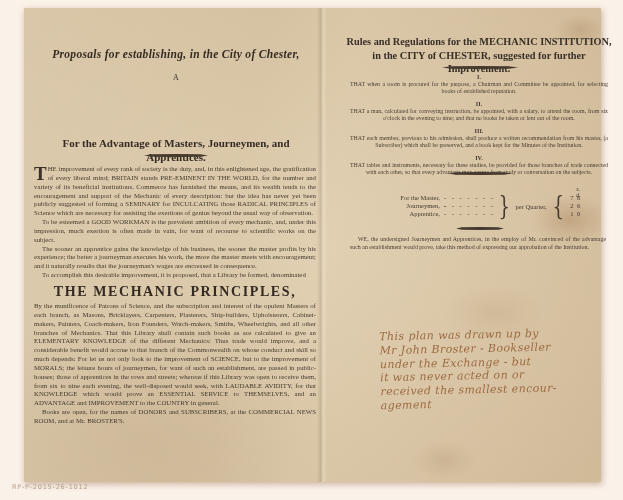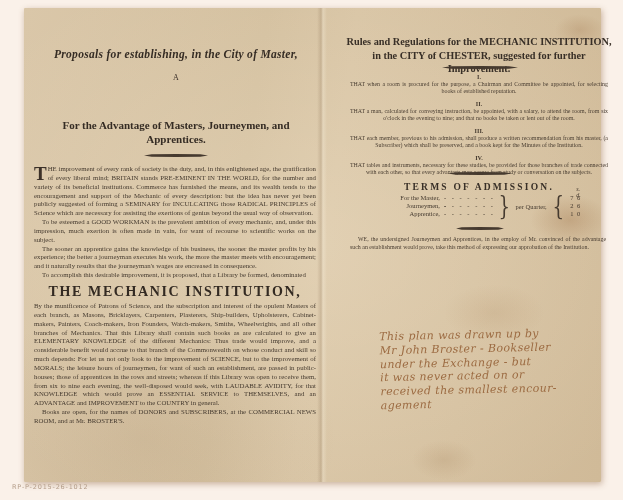--- a/index.html
+++ b/index.html
@@ -32,21 +32,21 @@
   .page.right{left:306px;width:266px;margin-left:16px;}
   .ink{color:#3b3028;}
 
   
   .prop-line{position:absolute;left:0;top:40px;width:100%;margin:0;text-align:center;
     font-style:italic;font-weight:bold;font-size:11.5px;letter-spacing:.3px;color:#352c24;}
   .a-line{position:absolute;left:0;top:65px;width:100%;margin:0;text-align:center;
     font-size:8px;color:#3b3028;}
   .main-title{position:absolute;left:0;top:76px;width:100%;margin:0;text-align:center;
     font-size:23px;font-weight:bold;letter-spacing:.8px;color:#332a22;}
-  .subtitle{position:absolute;left:0;top:110px;width:100%;margin:0;text-align:center;
+  .subtitle{position:absolute;left:0;top:128px;width:100%;margin:0;text-align:center;
     font-size:11px;font-weight:bold;line-height:14px;color:#352c24;}
   .swell{height:3px;clip-path:polygon(0 50%,12% 8%,50% 0,88% 8%,100% 50%,88% 92%,50% 100%,12% 92%);
     background:#463a2f;}
   .div-left-1{position:absolute;left:112px;top:146px;width:64px;}
   .body-block{position:absolute;left:2px;top:157px;width:282px;}
   .body-block p{margin:0;font-size:6.8px;line-height:8.85px;text-align:justify;color:#453a2f;}
   .body-block p.indent{text-indent:8px;}
   .dropcap{float:left;font-size:19px;line-height:16px;font-weight:bold;padding:1px 1px 0 0;color:#3b3028;}
   .section-title{margin:4px 0 3px 0;text-align:center;font-size:14px;font-weight:bold;
     letter-spacing:1.6px;color:#332a22;line-height:15px;}
@@ -83,31 +83,31 @@
     font-family:"DejaVu Sans",sans-serif;font-size:6.5px;letter-spacing:.8px;color:#b49d89;}
 </style>
 </head>
 <body>
 
 <div class="stage">
   <div class="paper">
     <div class="fold"></div>
 
     <div class="page left">
-      <p class="prop-line">Proposals for establishing, in the City of Master,</p>
+      <p class="prop-line">Proposals for establishing, in the City of Chester,</p>
       <p class="a-line">A</p>
       <p class="subtitle">For the Advantage of Masters, Journeymen, and Apprentices.</p>
       <div class="swell div-left-1"></div>
 
       <div class="body-block ink">
         <p><span class="dropcap">T</span><span>HE improvement of every rank of society is the duty, and, in this enlightened age, the gratification of every liberal mind; BRITAIN stands PRE-EMINENT IN THE WORLD, for the number and variety of its beneficial institutions.  Commerce has furnished the means, and its wealth tends to the encouragement and support of the Mechanic of every description: but the idea has never yet been publicly suggested of forming a SEMINARY for INCULCATING those RADICAL PRINCIPLES of Science which are necessary for assisting the exertions of genius beyond the usual way of observation.</span></p>
         <p class="indent">To be esteemed a GOOD WORKMAN is the prevalent ambition of every mechanic, and, under this impression, much exertion is often made in vain, for want of recourse to scientific works on the subject.</p>
         <p class="indent">The sooner an apprentice gains the knowledge of his business, the sooner the master profits by his experience; the better a journeyman executes his work, the more the master meets with encouragement; and it naturally results that the journeyman's wages are encreased in consequence.</p>
         <p class="indent">To accomplish this desirable improvement, it is proposed, that a Library be formed, denominated</p>
-        <h2 class="section-title">THE MECHANIC INSTITUTION,</h2>
+        <h2 class="section-title">THE MECHANIC PRINCIPLES,</h2>
         <p>By the munificence of Patrons of Science, and the subscription and interest of the opulent Masters of each branch, as Masons, Bricklayers, Carpenters, Plasterers, Ship-builders, Upholsterers, Cabinet-makers, Painters, Coach-makers, Iron Founders, Watch-makers, Smiths, Wheelwrights, and all other branches of Mechanics.  That this Library shall contain such books as are calculated to give an ELEMENTARY KNOWLEDGE of the different Mechanics: Thus trade would improve, and a considerable benefit would accrue to that branch of the Commonwealth on whose conduct and skill so much depends: For let us not only look to the improvement of SCIENCE, but to the improvement of MORALS; the leisure hours of journeymen, for want of such an establishment, are passed in public-houses; those of apprentices in the rows and streets; whereas if this Library was open to receive them, from six to nine each evening, the well-disposed would seek, with LAUDABLE AVIDITY, for that KNOWLEDGE which would prove an ESSENTIAL SERVICE to THEMSELVES, and an ADVANTAGE and IMPROVEMENT to the COUNTRY in general.</p>
         <p class="indent">Books are open, for the names of DONORS and SUBSCRIBERS, at the COMMERCIAL NEWS ROOM, and at Mr. BROSTER'S.</p>
       </div>
     </div>
 
     <div class="page right">
       <h3 class="rules-heading">
         <span>Rules and Regulations for the MECHANIC INSTITUTION,</span><br>
         <span>in the CITY of CHESTER, suggested for further Improvement.</span>
       </h3>
@@ -118,21 +118,20 @@
         <p class="rule-text">THAT when a room is procured for the purpose, a Chairman and Committee be appointed, for selecting books of established reputation.</p>
         <p class="rule-numeral">II.</p>
         <p class="rule-text">THAT a man, calculated for conveying instruction, be appointed, with a salary, to attend the room, from six o'clock in the evening to nine; and that no books be taken or lent out of the room.</p>
         <p class="rule-numeral">III.</p>
         <p class="rule-text">THAT each member, previous to his admission, shall produce a written recommendation from his master, (a Subscriber) which shall be preserved, and a book kept for the Minutes of the Institution.</p>
         <p class="rule-numeral">IV.</p>
         <p class="rule-text">THAT tables and instruments, necessary for these studies, be provided for those branches of trade connected with each other, so that every advantage may accrue from study or conversation on the subjects.</p>
       </div>
 
       <div class="swell div-right-2"></div>
-      <h4 class="terms-heading">TERMS OF ADMISSION.</h4>
 
       <div class="terms-table">
         <div class="labels-col">
           <div class="t-row">
             <span class="t-label">For the Master,</span>
             <span class="t-dashes">- - - - - - - -</span>
           </div>
           <div class="t-row">
             <span class="t-label">Journeymen,</span>
             <span class="t-dashes">- - - - - - -</span>

